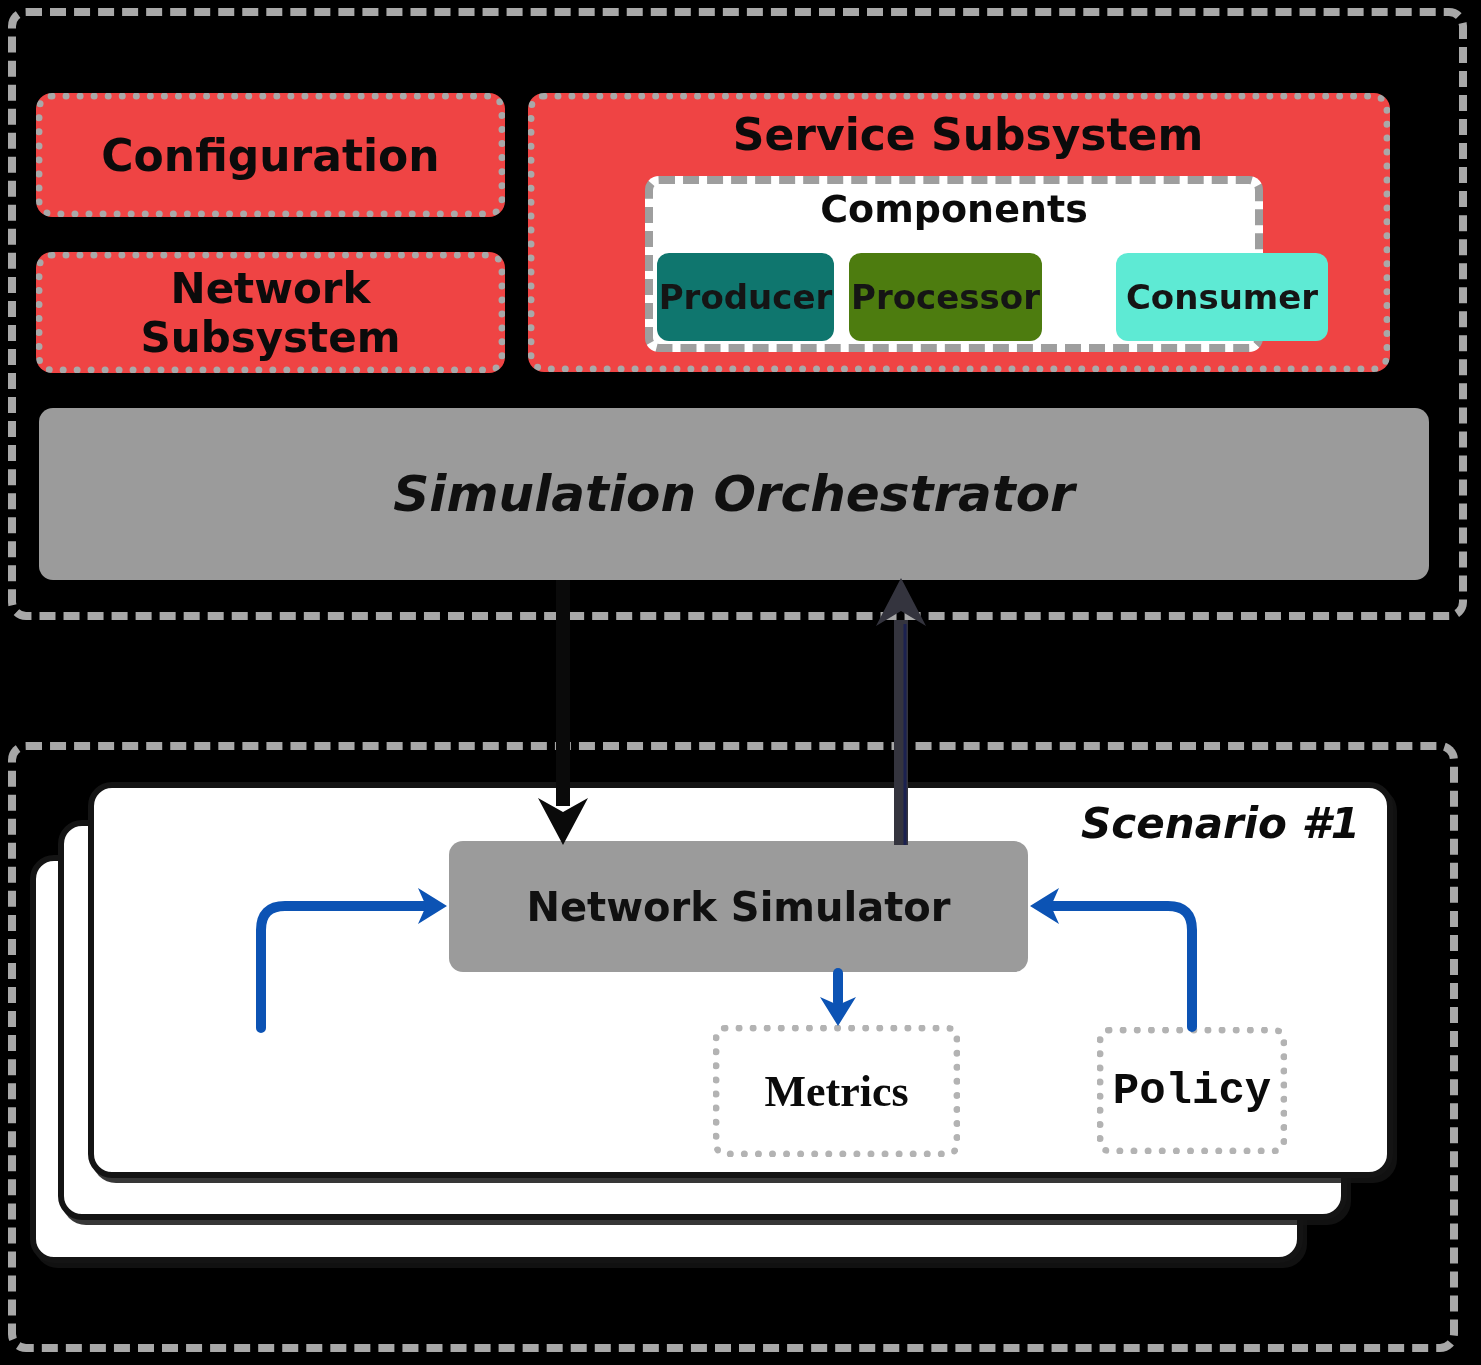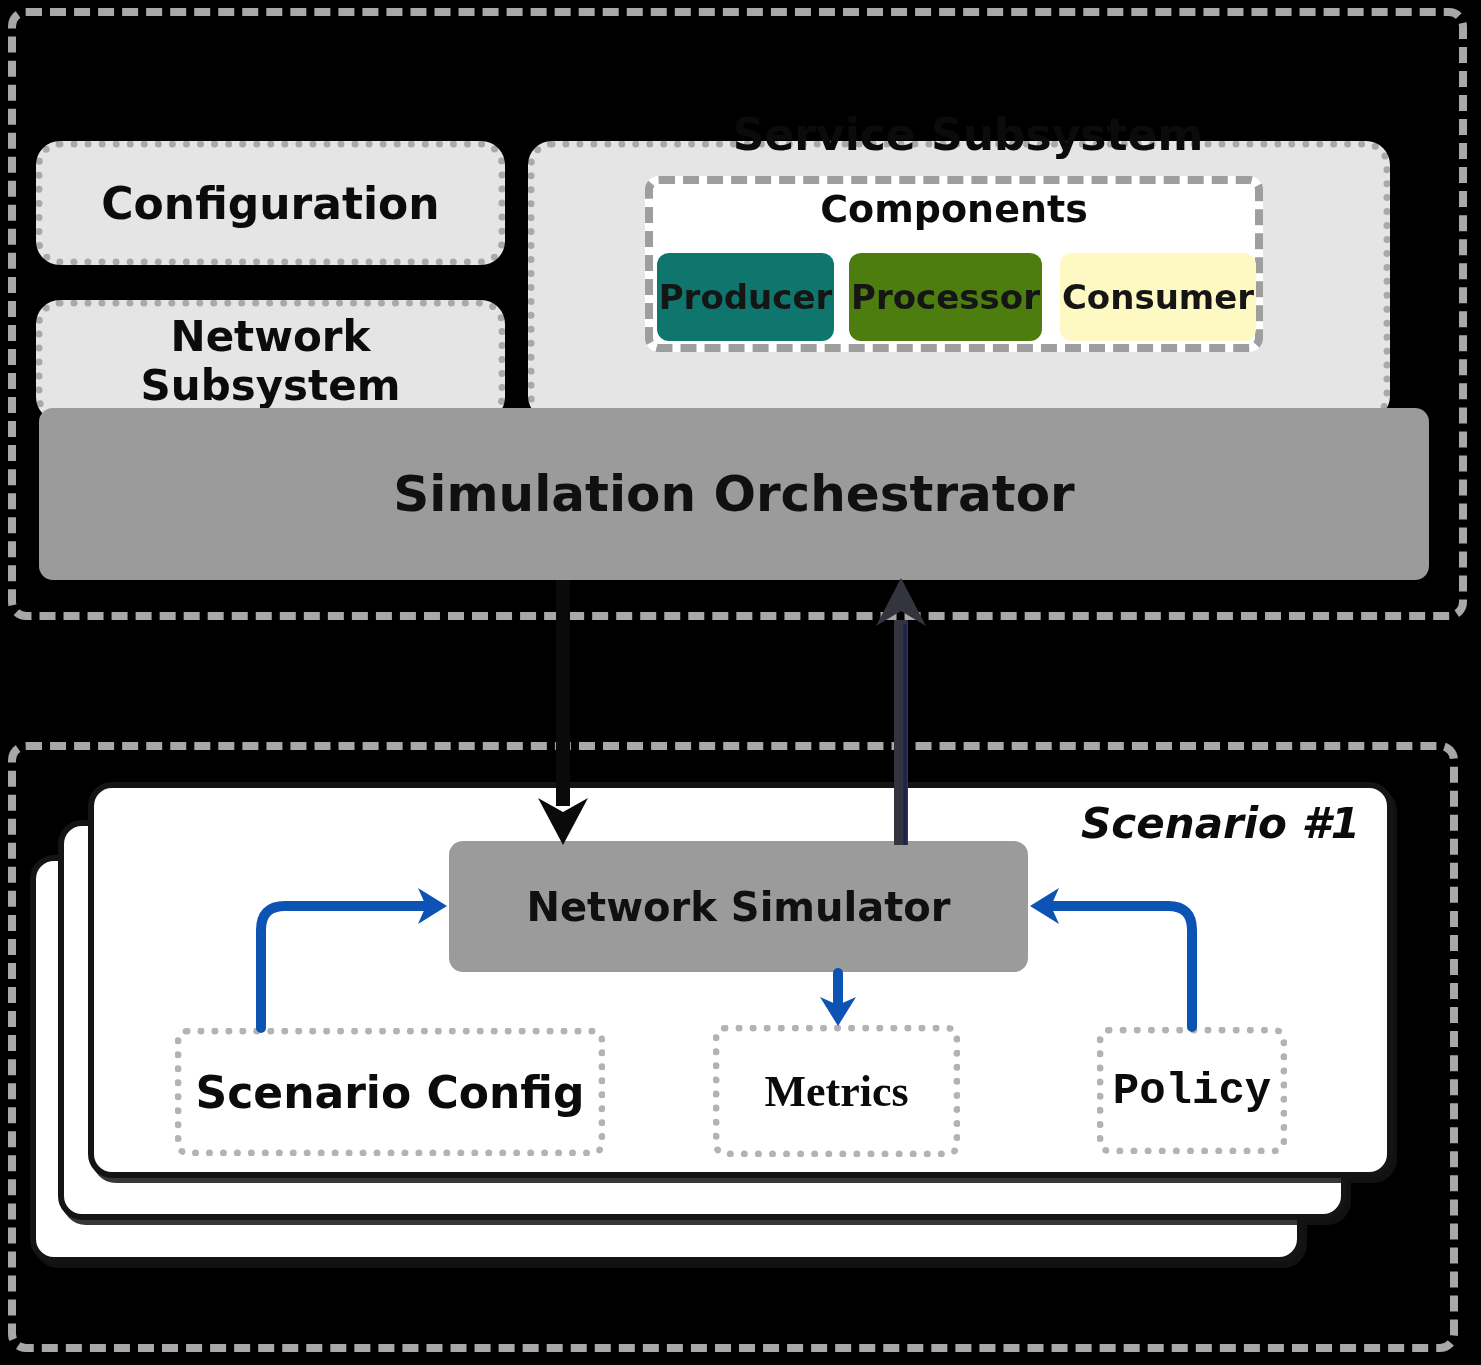--- a/index.html
+++ b/index.html
@@ -12,40 +12,40 @@
 
   
   .group{
     border:8px dashed #a8a8a8;border-radius:18px;background:transparent;
   }
   #top-group{left:8px;top:8px;width:1459px;height:612px;}
   #bottom-group{left:8px;top:742px;width:1450px;height:610px;}
 
   
   .dottedbox{
-    background:#e5e5e5;border:7px dotted #a9a9a9;border-radius:24px;margin-top:48px;
+    background:#ef4444;border:7px dotted #a9a9a9;border-radius:16px;
   }
   #config-box{left:36px;top:93px;width:469px;height:124px;}
   #netsub-box{left:36px;top:252px;width:469px;height:121px;}
   #service-box{left:528px;top:93px;width:862px;height:279px;}
   #service-title{left:528px;top:104px;width:824px;height:60px;font-size:44px;font-weight:600;margin-left:28px;}
 
   
   #components-box{
     left:645px;top:176px;width:618px;height:176px;
     background:#fff;border:8px dashed #9e9e9e;border-radius:14px;
   }
   #components-title{left:645px;top:186px;width:618px;height:46px;font-size:38px;font-weight:600;}
   .chip{border-radius:12px;height:88px;top:253px;font-size:34px;font-weight:600;color:#151515;}
   #chip-producer{left:657px;width:177px;background:#0f766e;}
   #chip-processor{left:849px;width:193px;background:#4d7c0f;}
-  #chip-consumer{left:1060px;width:196px;background:#fef9c3;}
+  #chip-consumer{left:1116px;width:212px;background:#5eead4;}
 
   .graybar{background:#9B9B9B;border-radius:14px;color:#101010;}
-  #orchestrator{left:39px;top:408px;width:1390px;height:172px;font-size:50px;font-weight:600;}
+  #orchestrator{left:39px;top:408px;width:1390px;height:172px;font-size:50px;font-weight:600;font-style:italic;}
 
   
   .card{
     background:#fff;border:6px solid #141414;border-radius:24px;
     box-shadow:4px 5px 0 rgba(20,20,20,0.85);
   }
   #card-back{left:30px;top:855px;width:1273px;height:408px;z-index:1;}
   #card-mid{left:58px;top:820px;width:1289px;height:400px;z-index:2;}
   #card-front{left:88px;top:782px;width:1305px;height:396px;z-index:3;}
 
@@ -103,23 +103,20 @@
   <div id="card-back" class="abs card"></div>
   <div id="card-mid" class="abs card"></div>
   <div id="card-front" class="abs card"></div>
 
   <div id="scenario-title" class="abs center">Scenario #1</div>
 
   <div id="simulator" class="abs graybar center">
     <span>Network Simulator</span>
   </div>
 
-  <div id="scenario-config-box" class="abs dottedbox-sm center">
-    <span>Scenario Config</span>
-  </div>
 
   <div id="metrics-box" class="abs dottedbox-sm center">
     <span>Metrics</span>
   </div>
 
   <div id="policy-box" class="abs dottedbox-sm center">
     <span>Policy</span>
   </div>
 
   <svg id="arrow-layer" class="abs" viewBox="0 0 1481 1365">

